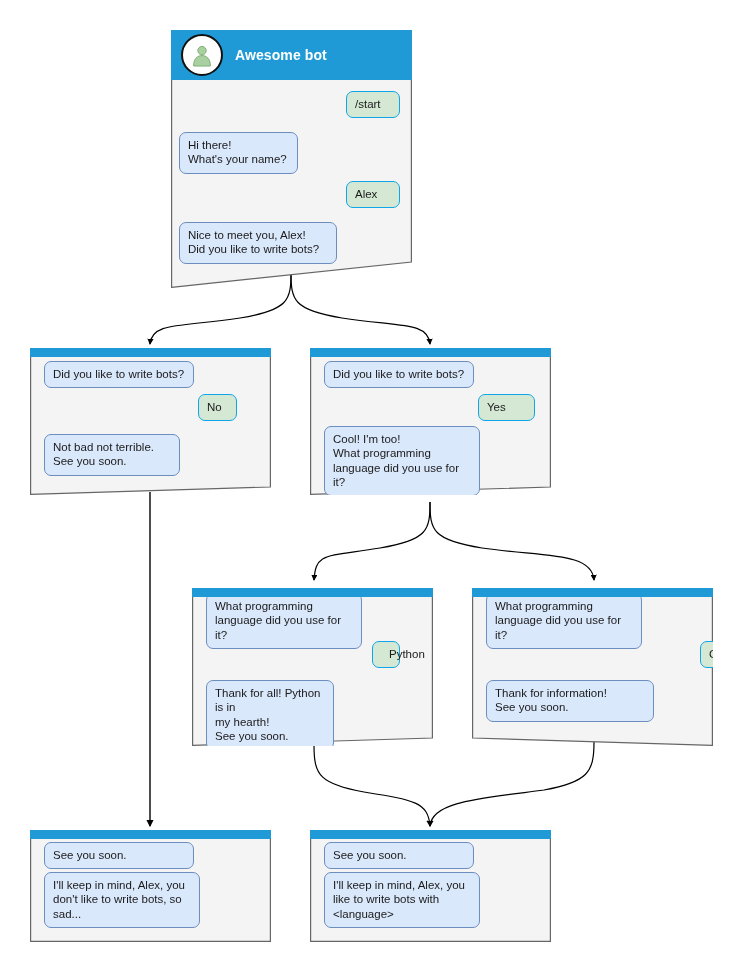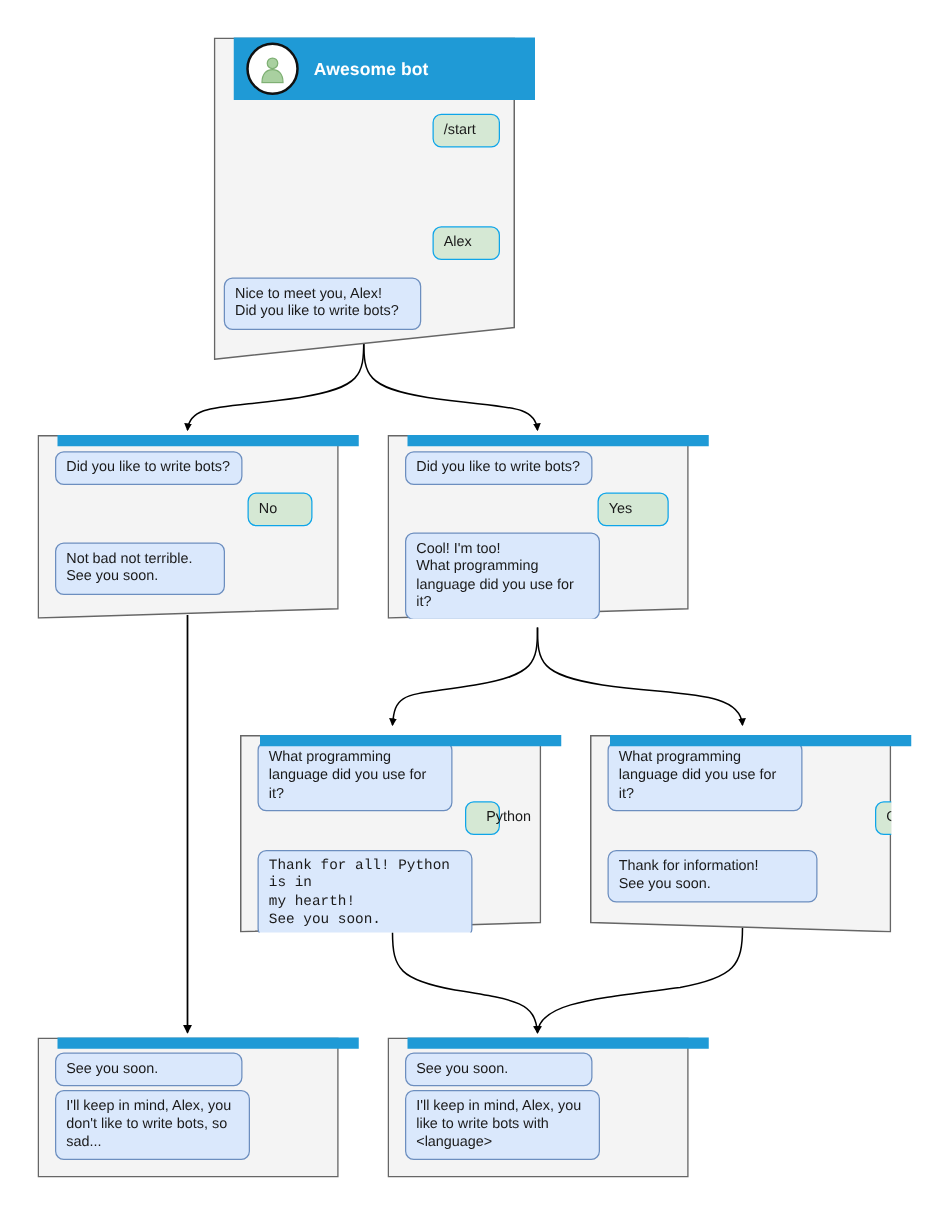--- a/index.html
+++ b/index.html
@@ -36,21 +36,21 @@
     position: absolute;
     left: 0; top: 0;
     width: 100%;
     height: 100%;
     background: #f4f4f4;
     border: 1px solid #666666;
     box-sizing: border-box;
   }
   .node-header {
     position: absolute;
-    left: 16px;
+    left: 0;
     top: 0;
     width: 100%;
     background: #1f9ad6;
     box-sizing: border-box;
     z-index: 3;
   }
   .node-header.tall {
     height: 50px;
     display: flex;
     align-items: center;
@@ -145,34 +145,36 @@
         <svg width="24" height="24" viewBox="0 0 24 24">
           <circle cx="12" cy="7.6" r="4.2" fill="#a9d0a0" stroke="#7fb074" stroke-width="1"></circle>
           <path d="M 3.6 23 C 3.6 15.8 7.4 12.6 12 12.6 C 16.6 12.6 20.4 15.8 20.4 23 Z" fill="#a9d0a0" stroke="#7fb074" stroke-width="1"></path>
         </svg>
       </div>
       <span class="bot-title">Awesome bot</span>
     </div>
 
     <div class="chat">
       <div class="bubble user" style="left:175px; top:61px; width:54px;">/start</div>
+      <div class="bubble bot" style="left:8px; top:102px; width:119px;">Hi there!
+What's your name?</div>
       <div class="bubble user" style="left:175px; top:151px; width:54px;">Alex</div>
       <div class="bubble bot" style="left:8px; top:192px; width:158px;">Nice to meet you, Alex!
 Did you like to write bots?</div>
     </div>
   </div>
 
   <div class="node" style="left:30px; top:348px; width:241px; height:147px;">
     <svg class="node-skew" viewBox="0 0 241 147" width="241" height="147" preserveAspectRatio="none" style="background:transparent;border:none;">
       <polygon points="0.6,0.6 240.4,0.6 240.4,139 0.6,146.4" fill="#f4f4f4" stroke="#666666" stroke-width="1.2"></polygon>
     </svg>
     <div class="node-header thin"></div>
     <div class="chat">
       <div class="bubble bot" style="left:14px; top:13px; width:150px;">Did you like to write bots?</div>
-      <div class="bubble user" style="left:168px; top:46px; width:52px;">No</div>
+      <div class="bubble user" style="left:168px; top:46px; width:39px;">No</div>
       <div class="bubble bot" style="left:14px; top:86px; width:136px;">Not bad not terrible.
 See you soon.</div>
     </div>
   </div>
 
   <div class="node" style="left:310px; top:348px; width:241px; height:147px;">
     <svg class="node-skew" viewBox="0 0 241 147" width="241" height="147" preserveAspectRatio="none" style="background:transparent;border:none;">
       <polygon points="0.6,0.6 240.4,0.6 240.4,139 0.6,146.4" fill="#f4f4f4" stroke="#666666" stroke-width="1.2"></polygon>
     </svg>
     <div class="node-header thin"></div>
@@ -187,21 +189,21 @@
 
   <div class="node" style="left:192px; top:588px; width:241px; height:158px;">
     <svg class="node-skew" viewBox="0 0 241 158" width="241" height="158" preserveAspectRatio="none" style="background:transparent;border:none;">
       <polygon points="0.6,0.6 240.4,0.6 240.4,150 0.6,157.4" fill="#f4f4f4" stroke="#666666" stroke-width="1.2"></polygon>
     </svg>
     <div class="node-header thin"></div>
     <div class="chat">
       <div class="bubble bot" style="left:14px; top:5px; width:156px;">What programming
 language did you use for it?</div>
       <div class="bubble user" style="left:180px; top:53px; width:28px;padding-left:16px;">Python</div>
-      <div class="bubble bot" style="left:14px; top:92px; width:172px;font-family:Liberation Mono, monospace;">Thank for all! Python is in
+      <div class="bubble bot" style="left:14px; top:92px; width:128px;">Thank for all! Python is in
 my hearth!
 See you soon.</div>
     </div>
   </div>
 
   <div class="node" style="left:472px; top:588px; width:241px; height:158px;">
     <svg class="node-skew" viewBox="0 0 241 158" width="241" height="158" preserveAspectRatio="none" style="background:transparent;border:none;">
       <polygon points="0.6,0.6 240.4,0.6 240.4,157.4 0.6,150" fill="#f4f4f4" stroke="#666666" stroke-width="1.2"></polygon>
     </svg>
     <div class="node-header thin"></div>

